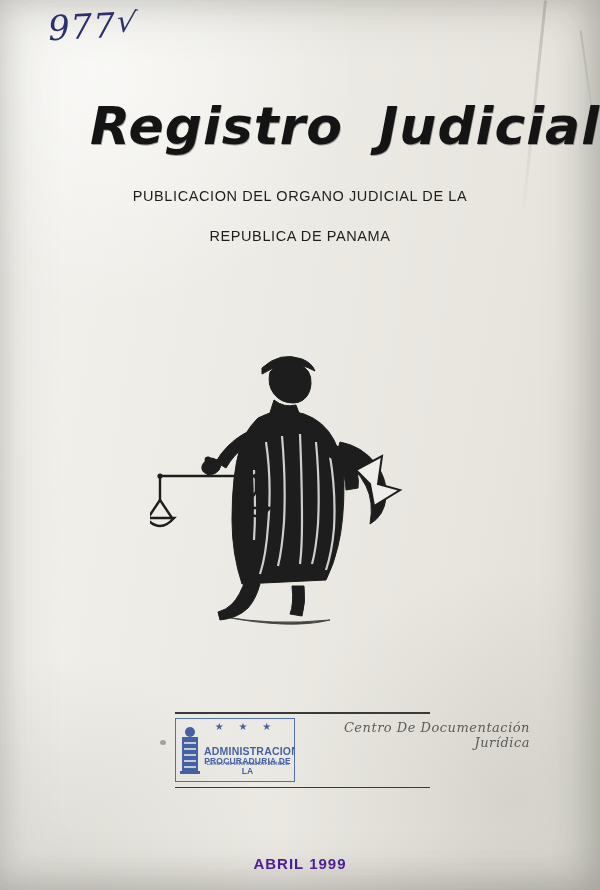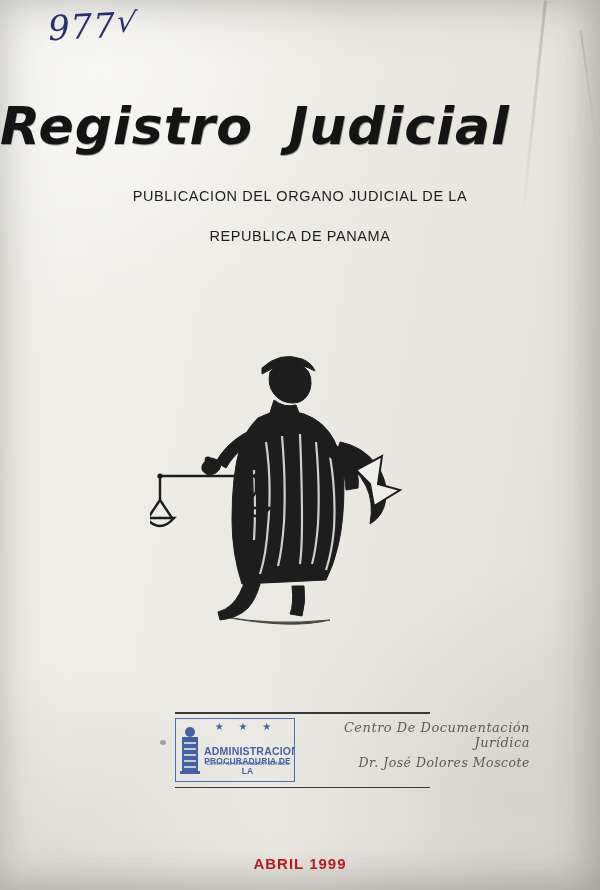--- a/index.html
+++ b/index.html
@@ -73,21 +73,21 @@
     display: inline-block;
     transform: rotate(12deg) translateY(-4px);
   }
 
   
   .title {
     position: absolute;
     top: 96px;
     left: 0;
     right: 0;
-    text-align: left;
+    text-align: right;
     font-family: "DejaVu Sans", sans-serif;
     font-weight: bold;
     font-style: italic;
     font-size: 52px;
     letter-spacing: 1px;
     color: #141414;
     text-shadow: 0.6px 0.6px 0 rgba(0,0,0,0.35);
   }
   .title .w1 { margin-right: 36px; }
 
@@ -195,21 +195,21 @@
   }
 
   .footer-date {
     position: absolute;
     left: 0; right: 0;
     top: 855px;
     text-align: center;
     font-size: 15px;
     font-weight: bold;
     letter-spacing: 1px;
-    color: #b91c1c;
+    color: #4c1d95;
   }
 </style>
 </head>
 <body>
 
 <div class="page">
 
   <div class="paper-tint"></div>
   <div class="edge-shade"></div>
   <div class="crease"></div>
@@ -301,18 +301,17 @@
         <path d="M4 18 H16 M4 24 H16 M4 30 H16 M4 36 H16 M4 42 H16"></path>
       </g>
     </svg>
     <div class="ps-line1">PROCURADURIA DE LA</div>
     <div class="ps-line2">ADMINISTRACION</div>
     <div class="ps-line3">Centro de Informacion Juridica</div>
   </div>
 
   <div class="doc-stamp">
     <div class="ds1">Centro De Documentación Jurídica</div>
-    <div class="ds2">Dr. José Dolores Moscote</div>
   </div>
 
   <div class="footer-date">ABRIL 1999</div>
 
 </div>
 
 </body></html>

